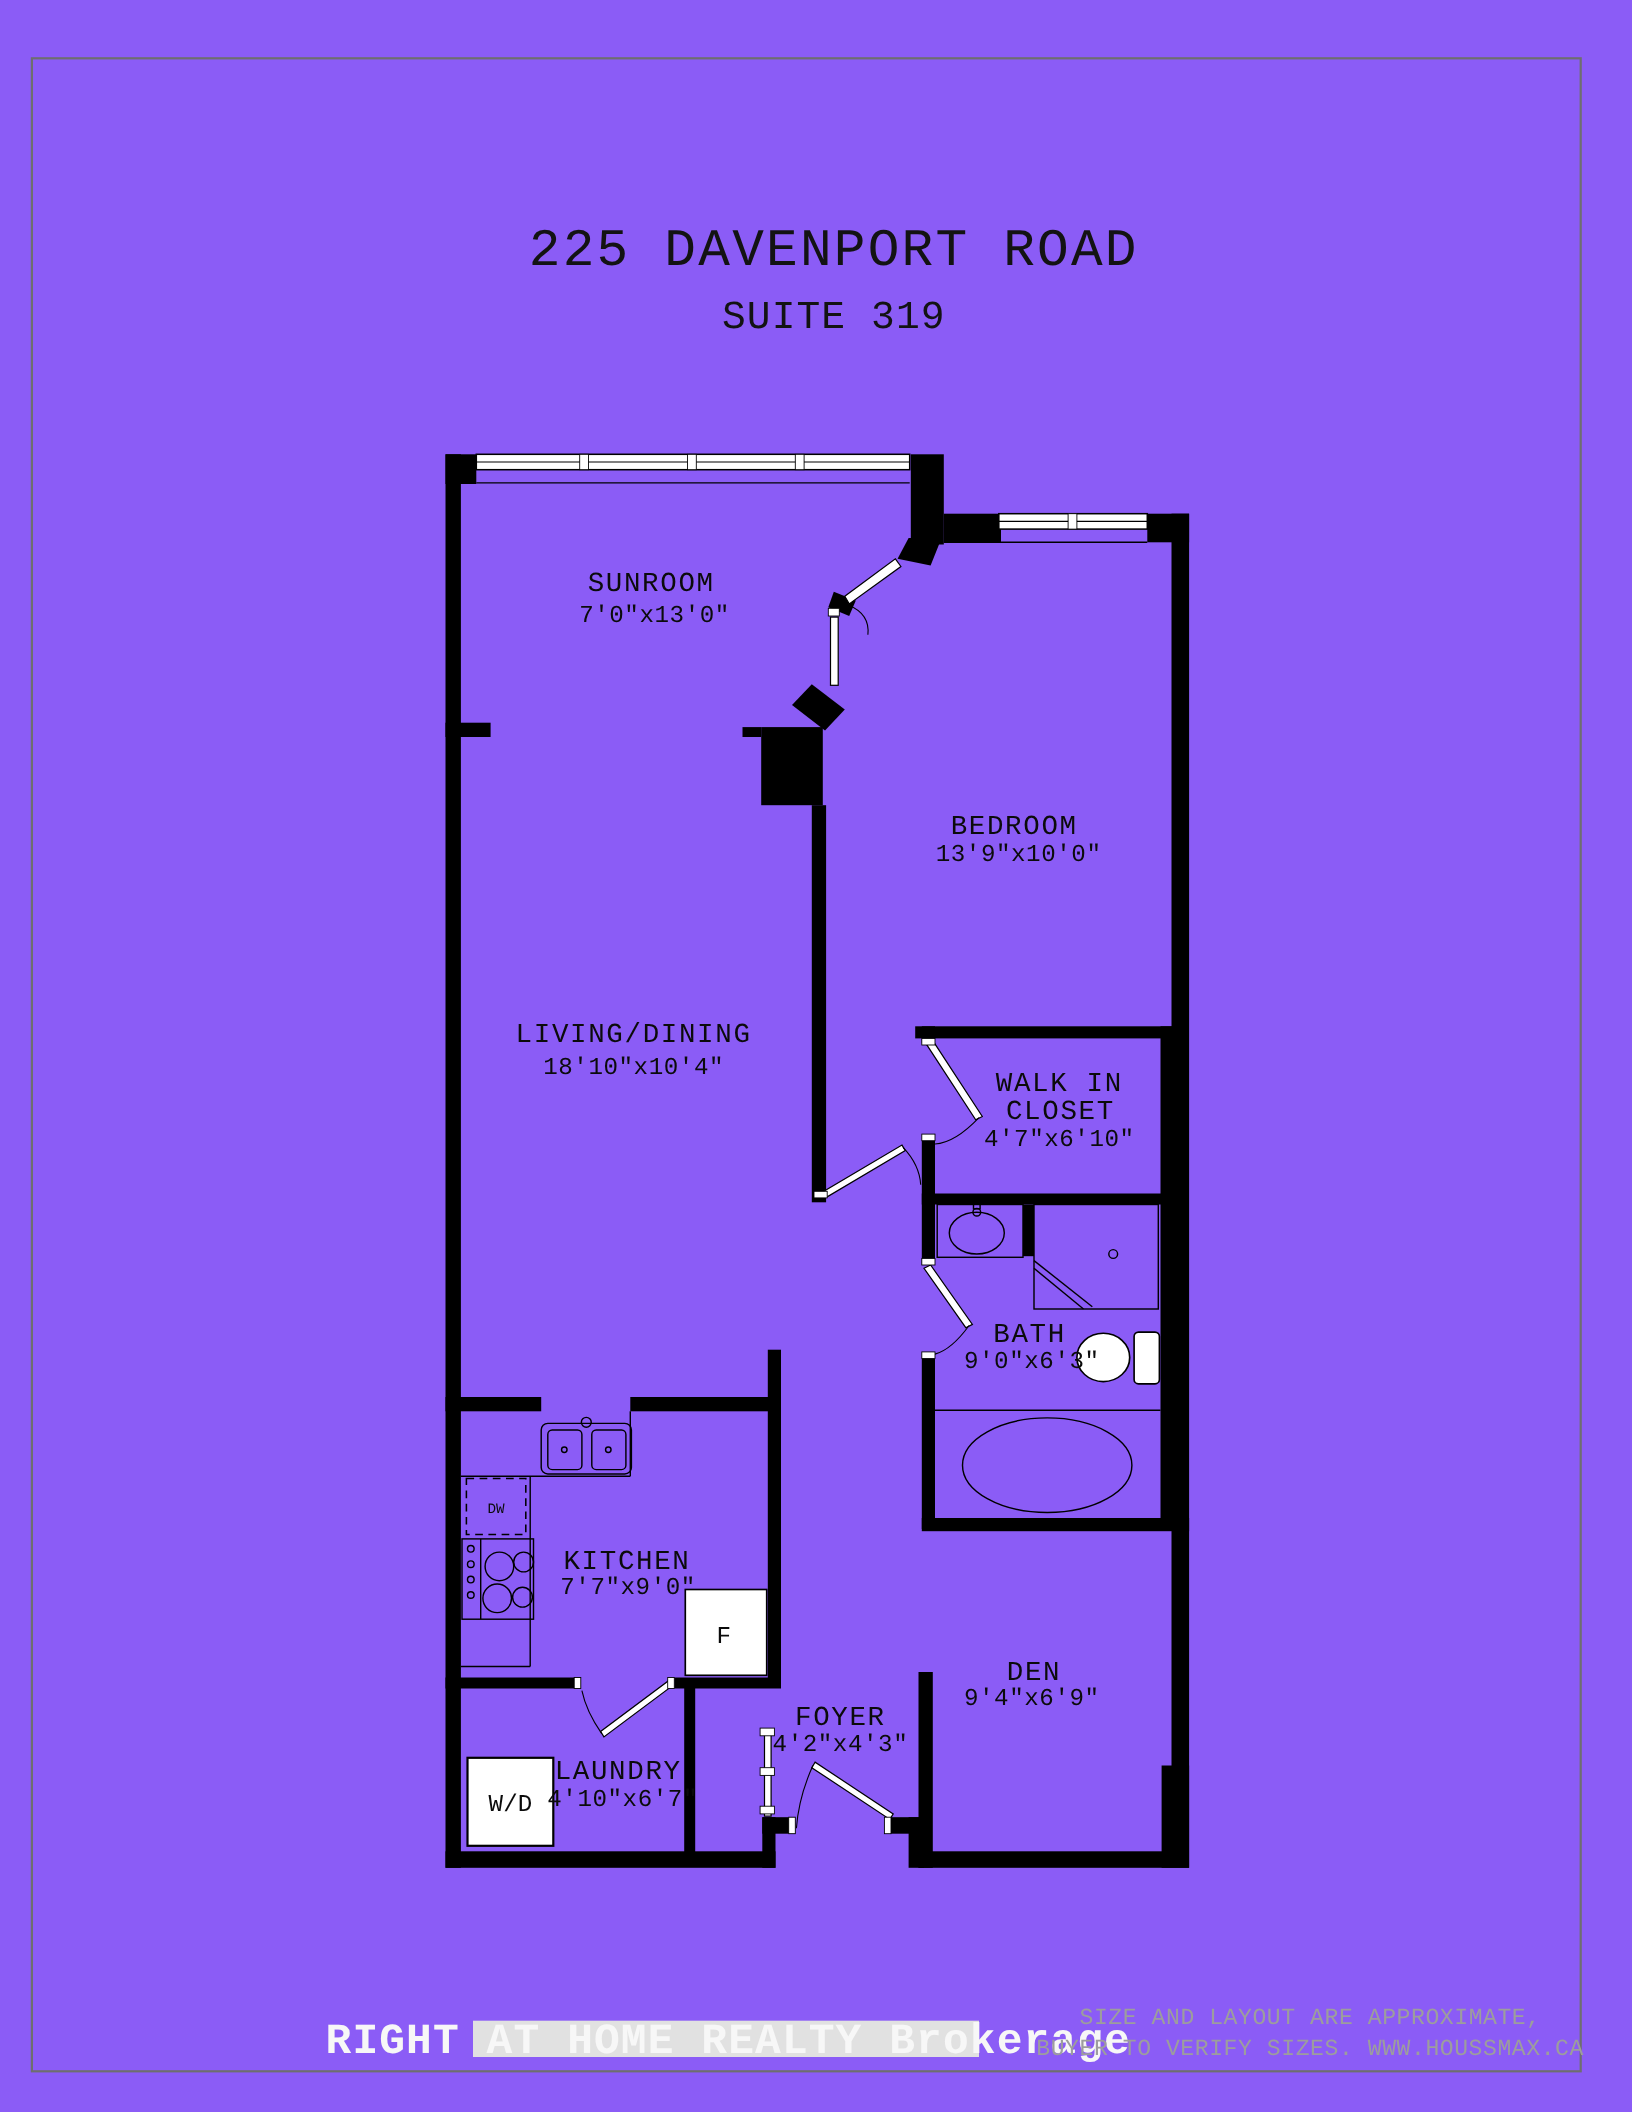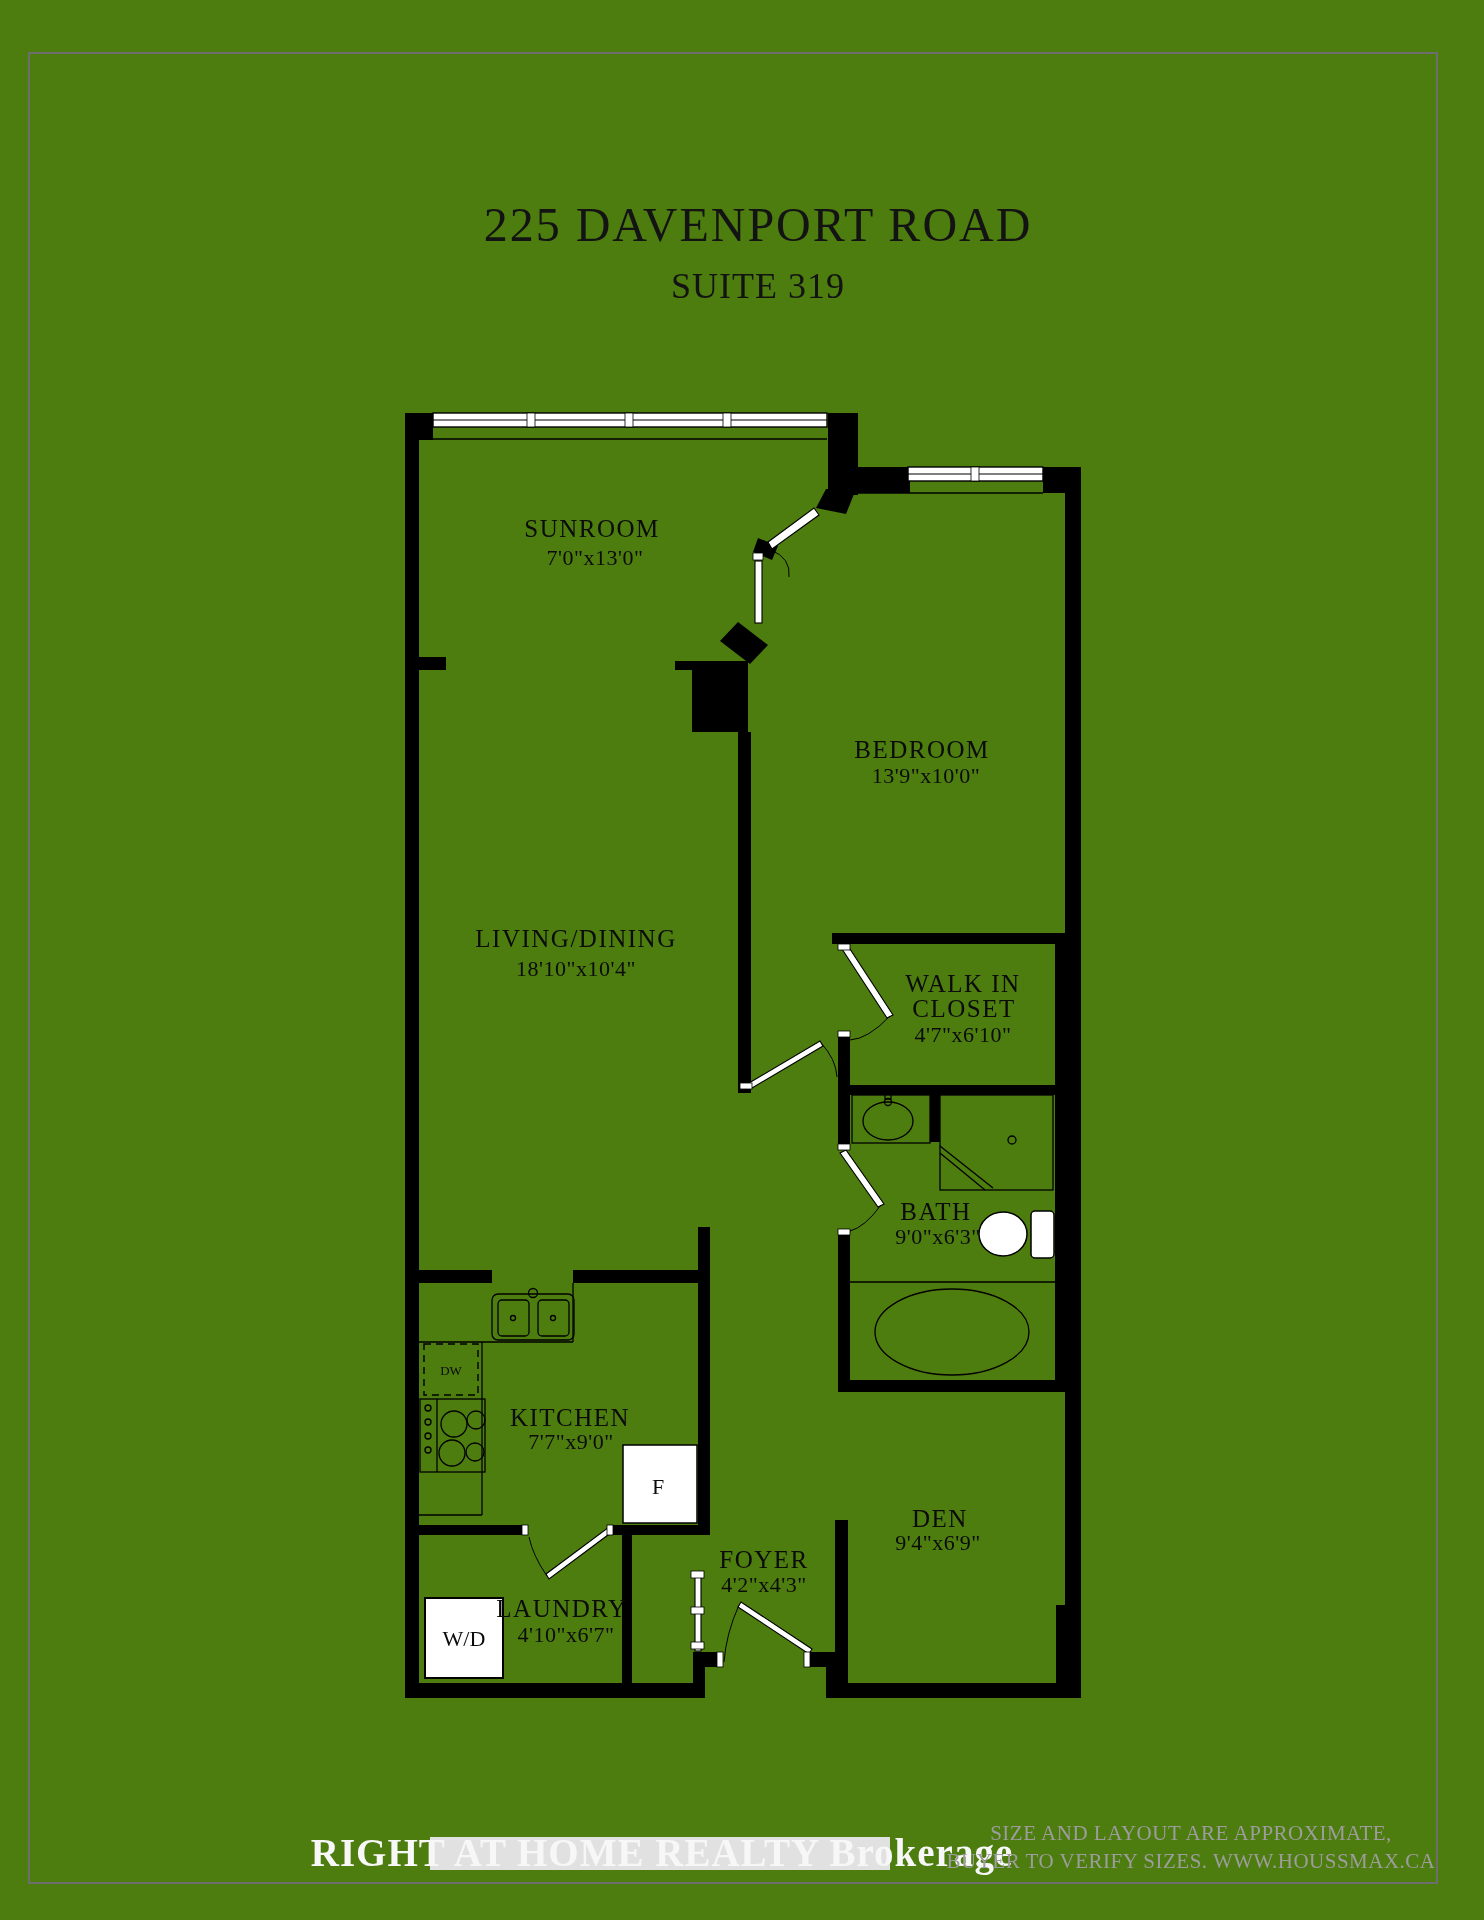--- a/index.html
+++ b/index.html
@@ -1,17 +1,17 @@
 <!DOCTYPE html>
 <html><head>
 <meta charset="utf-8">
 <style>
   html,body{margin:0;padding:0;background:#fff;}
-  .page{position:relative;width:1484px;height:1920px;background:#4d7c0f;overflow:hidden;
-        font-family:Liberation Serif, serif;}
+  .page{position:relative;width:1484px;height:1920px;background:#8b5cf6;overflow:hidden;
+        font-family:Liberation Mono, monospace;}
   svg{position:absolute;left:0;top:0;}
   .wall{fill:#000000;stroke:none;}
   .thin{fill:none;stroke:#000000;stroke-width:1.3px;}
   .fixture{fill:#ffffff;stroke:#000000;stroke-width:1.5px;}
   .leaf{fill:#ffffff;stroke:#000000;stroke-width:1.1px;}
   .arc{fill:none;stroke:#000000;stroke-width:1px;}
   .jamb{fill:#ffffff;stroke:#000000;stroke-width:0.8px;}
   .win{fill:#ffffff;stroke:#000000;stroke-width:1.4px;}
   .winline{fill:none;stroke:#000000;stroke-width:1px;}
   .title-text{font-size:48px;letter-spacing:2px;fill:#131313;text-anchor:middle;}

